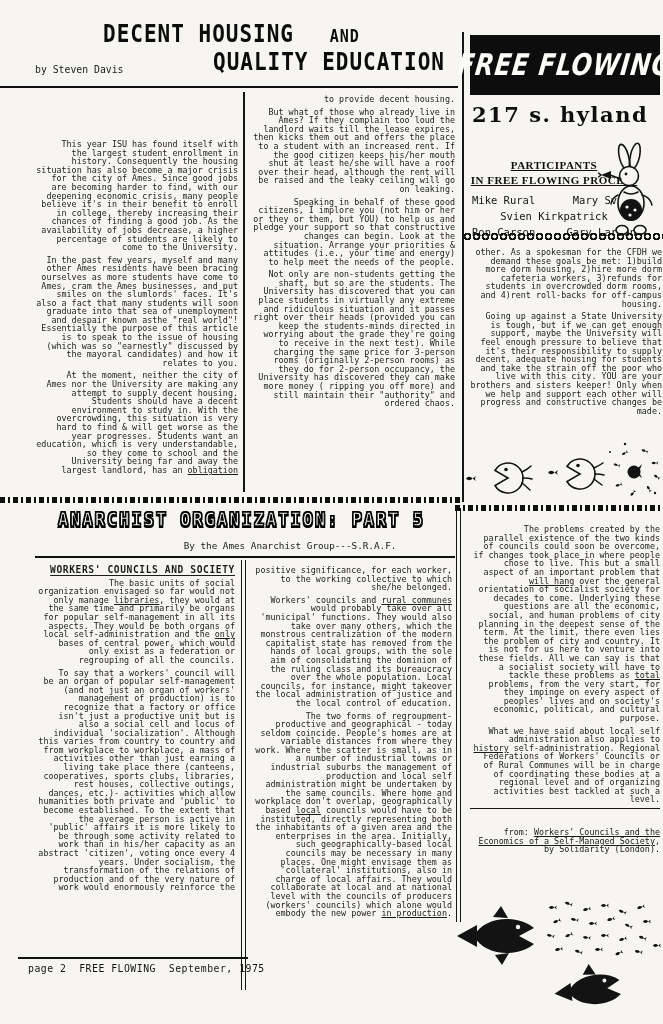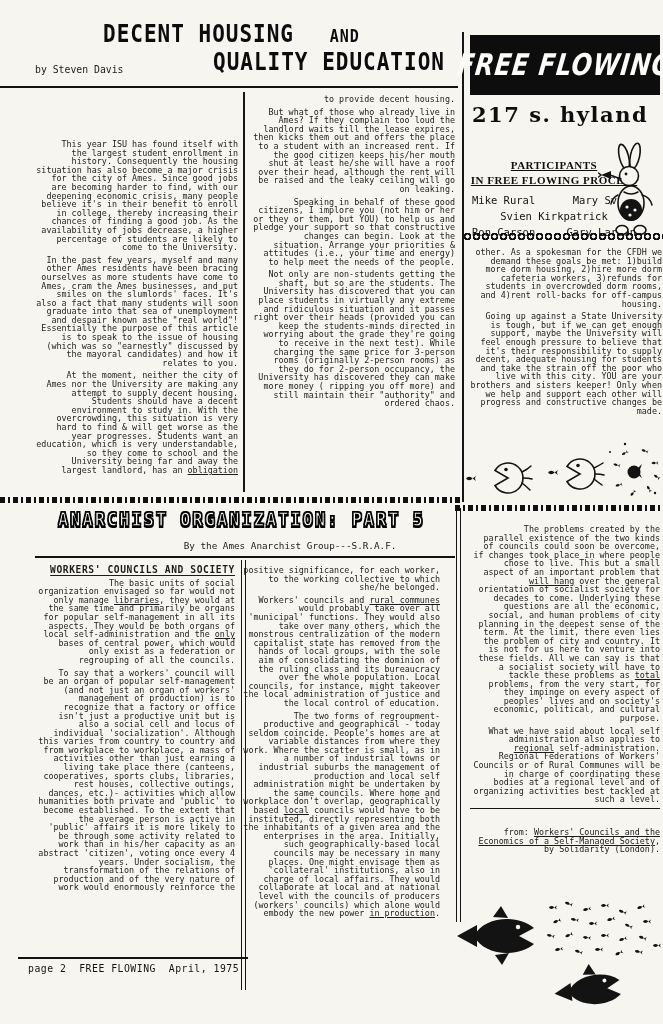--- a/index.html
+++ b/index.html
@@ -196,34 +196,34 @@
 
   <div class="dline" style="left:241px; top:560px; height:430px;"></div>
   <div class="dline" style="left:456px; top:508px; height:414px;"></div>
 
   <div class="col" style="left:35px; top:566px; width:200px;">
     <p class="secheads">WORKERS' COUNCILS AND SOCIETY</p>
     <p>The basic units of social organization envisaged so far would not only manage <u>libraries</u>, they would at the same time and primarily be organs for popular self-management in all its aspects. They would be both organs of local self-administration and the <u>only</u> bases of central power, which would only exist as a federation or regrouping of all the councils.</p>
     <p>To say that a workers' council will be an organ of popular self-management (and not just an organ of workers' management of production) is to recognize that a factory or office isn't just a productive unit but is also a social cell and locus of individual 'socialization'. Although this varies from country to country and from workplace to workplace, a mass of activities other than just earning a living take place there (canteens, cooperatives, sports clubs, libraries, rest houses, collective outings, dances, etc.)- activities which allow humanities both private and 'public' to become established. To the extent that the average person is active in 'public' affairs it is more likely to be through some activity related to work than in his/her capacity as an abstract 'citizen', voting once every 4 years. Under socialism, the transformation of the relations of production and of the very nature of work would enormously reinforce the</p>
   </div>
 
-  <div class="col" style="left:240px; top:566px; width:200px;">
+  <div class="col" style="left:252px; top:566px; width:200px;">
     <p class="noindent">positive significance, for each worker, to the working collective to which she/he belonged.</p>
     <p>Workers' councils and <u>rural communes</u> would probably take over all 'municipal' functions. They would also take over many others, which the monstrous centralization of the modern capitalist state has removed from the hands of local groups, with the sole aim of consolidating the dominion of the ruling class and its bureaucracy over the whole population. Local councils, for instance, might takeover the local administration of justice and the local control of education.</p>
     <p>The two forms of regroupment-productive and geographical - today seldom coincide. People's homes are at variable distances from where they work. Where the scatter is small, as in a number of industrial towns or industrial suburbs the management of production and local self administration might be undertaken by the same councils. Where home and workplace don't overlap, geographically based <u>local</u> councils would have to be instituted, directly representing both the inhabitants of a given area and the enterprises in the area. Initially, such geographically-based local councils may be necessary in many places. One might envisage them as 'collateral' institutions, also in charge of local affairs. They would collaborate at local and at national level with the councils of producers (workers' councils) which alone would embody the new power <u>in production</u>.</p>
   </div>
 
   <div class="col" style="left:470px; top:514px; width:190px;margin-top:11px;">
     <p>The problems created by the parallel existence of the two kinds of councils could soon be overcome, if changes took place in where people chose to live. This but a small aspect of an important problem that <u>will hang</u> over the general orientation of socialist society for decades to come. Underlying these questions are all the economic, social, and human problems of city planning in the deepest sense of the term. At the limit, there even lies the problem of city and country. It is not for us here to venture into these fields. All we can say is that a socialist society will have to tackle these problems as <u>total</u> problems, from the very start, for they impinge on every aspect of peoples' lives and on society's economic, political, and cultural purpose.</p>
-    <p>What we have said about local self administration also applies to <u>regional</u> self-administration. Regional Federations of Workers' Councils or of Rural Communes will be in charge of coordinating these bodies at a regional level and of organizing activities best tackled at such a level.</p>
+    <p>What we have said about local self administration also applies to <u>history</u> self-administration. Regional Federations of Workers' Councils or of Rural Communes will be in charge of coordinating these bodies at a regional level and of organizing activities best tackled at such a level.</p>
     <p class="noindent citation">from: <u>Workers' Councils and the Economics of a Self-Managed Society</u>, by Solidarity (London).</p>
   </div>
 
   <div class="rule" style="left:18px; top:957px; width:230px; height:1.6px;"></div>
-  <div class="footer" style="left:28px; top:963px;">page 2  FREE FLOWING  April, 1975</div>
+  <div class="footer" style="left:28px; top:963px;">page 2  FREE FLOWING  September, 1975</div>
 
   <svg style="position:absolute; left:455px; top:898px;" width="208" height="126" viewBox="0 0 208 126">
     <polygon class="ink" points="2,38 22,27 22,49"></polygon>
     <path class="ink" d="M19,38 C29,18 63,16 79,30 L64,38 L79,46 C63,60 29,58 19,38 Z"></path>
     <circle cx="63" cy="29" r="2.2" fill="#f6f5f0"></circle>
     <polygon class="ink" points="38,19 46,8 53,20"></polygon>
     <polygon class="ink" points="40,57 47,67 54,55"></polygon>
     <g fill="#131313">
       <use href="#tf" x="92" y="6" width="11" height="7"></use>
       <use href="#tf" x="108" y="2" width="11" height="7" transform="rotate(18 113 5)"></use>

